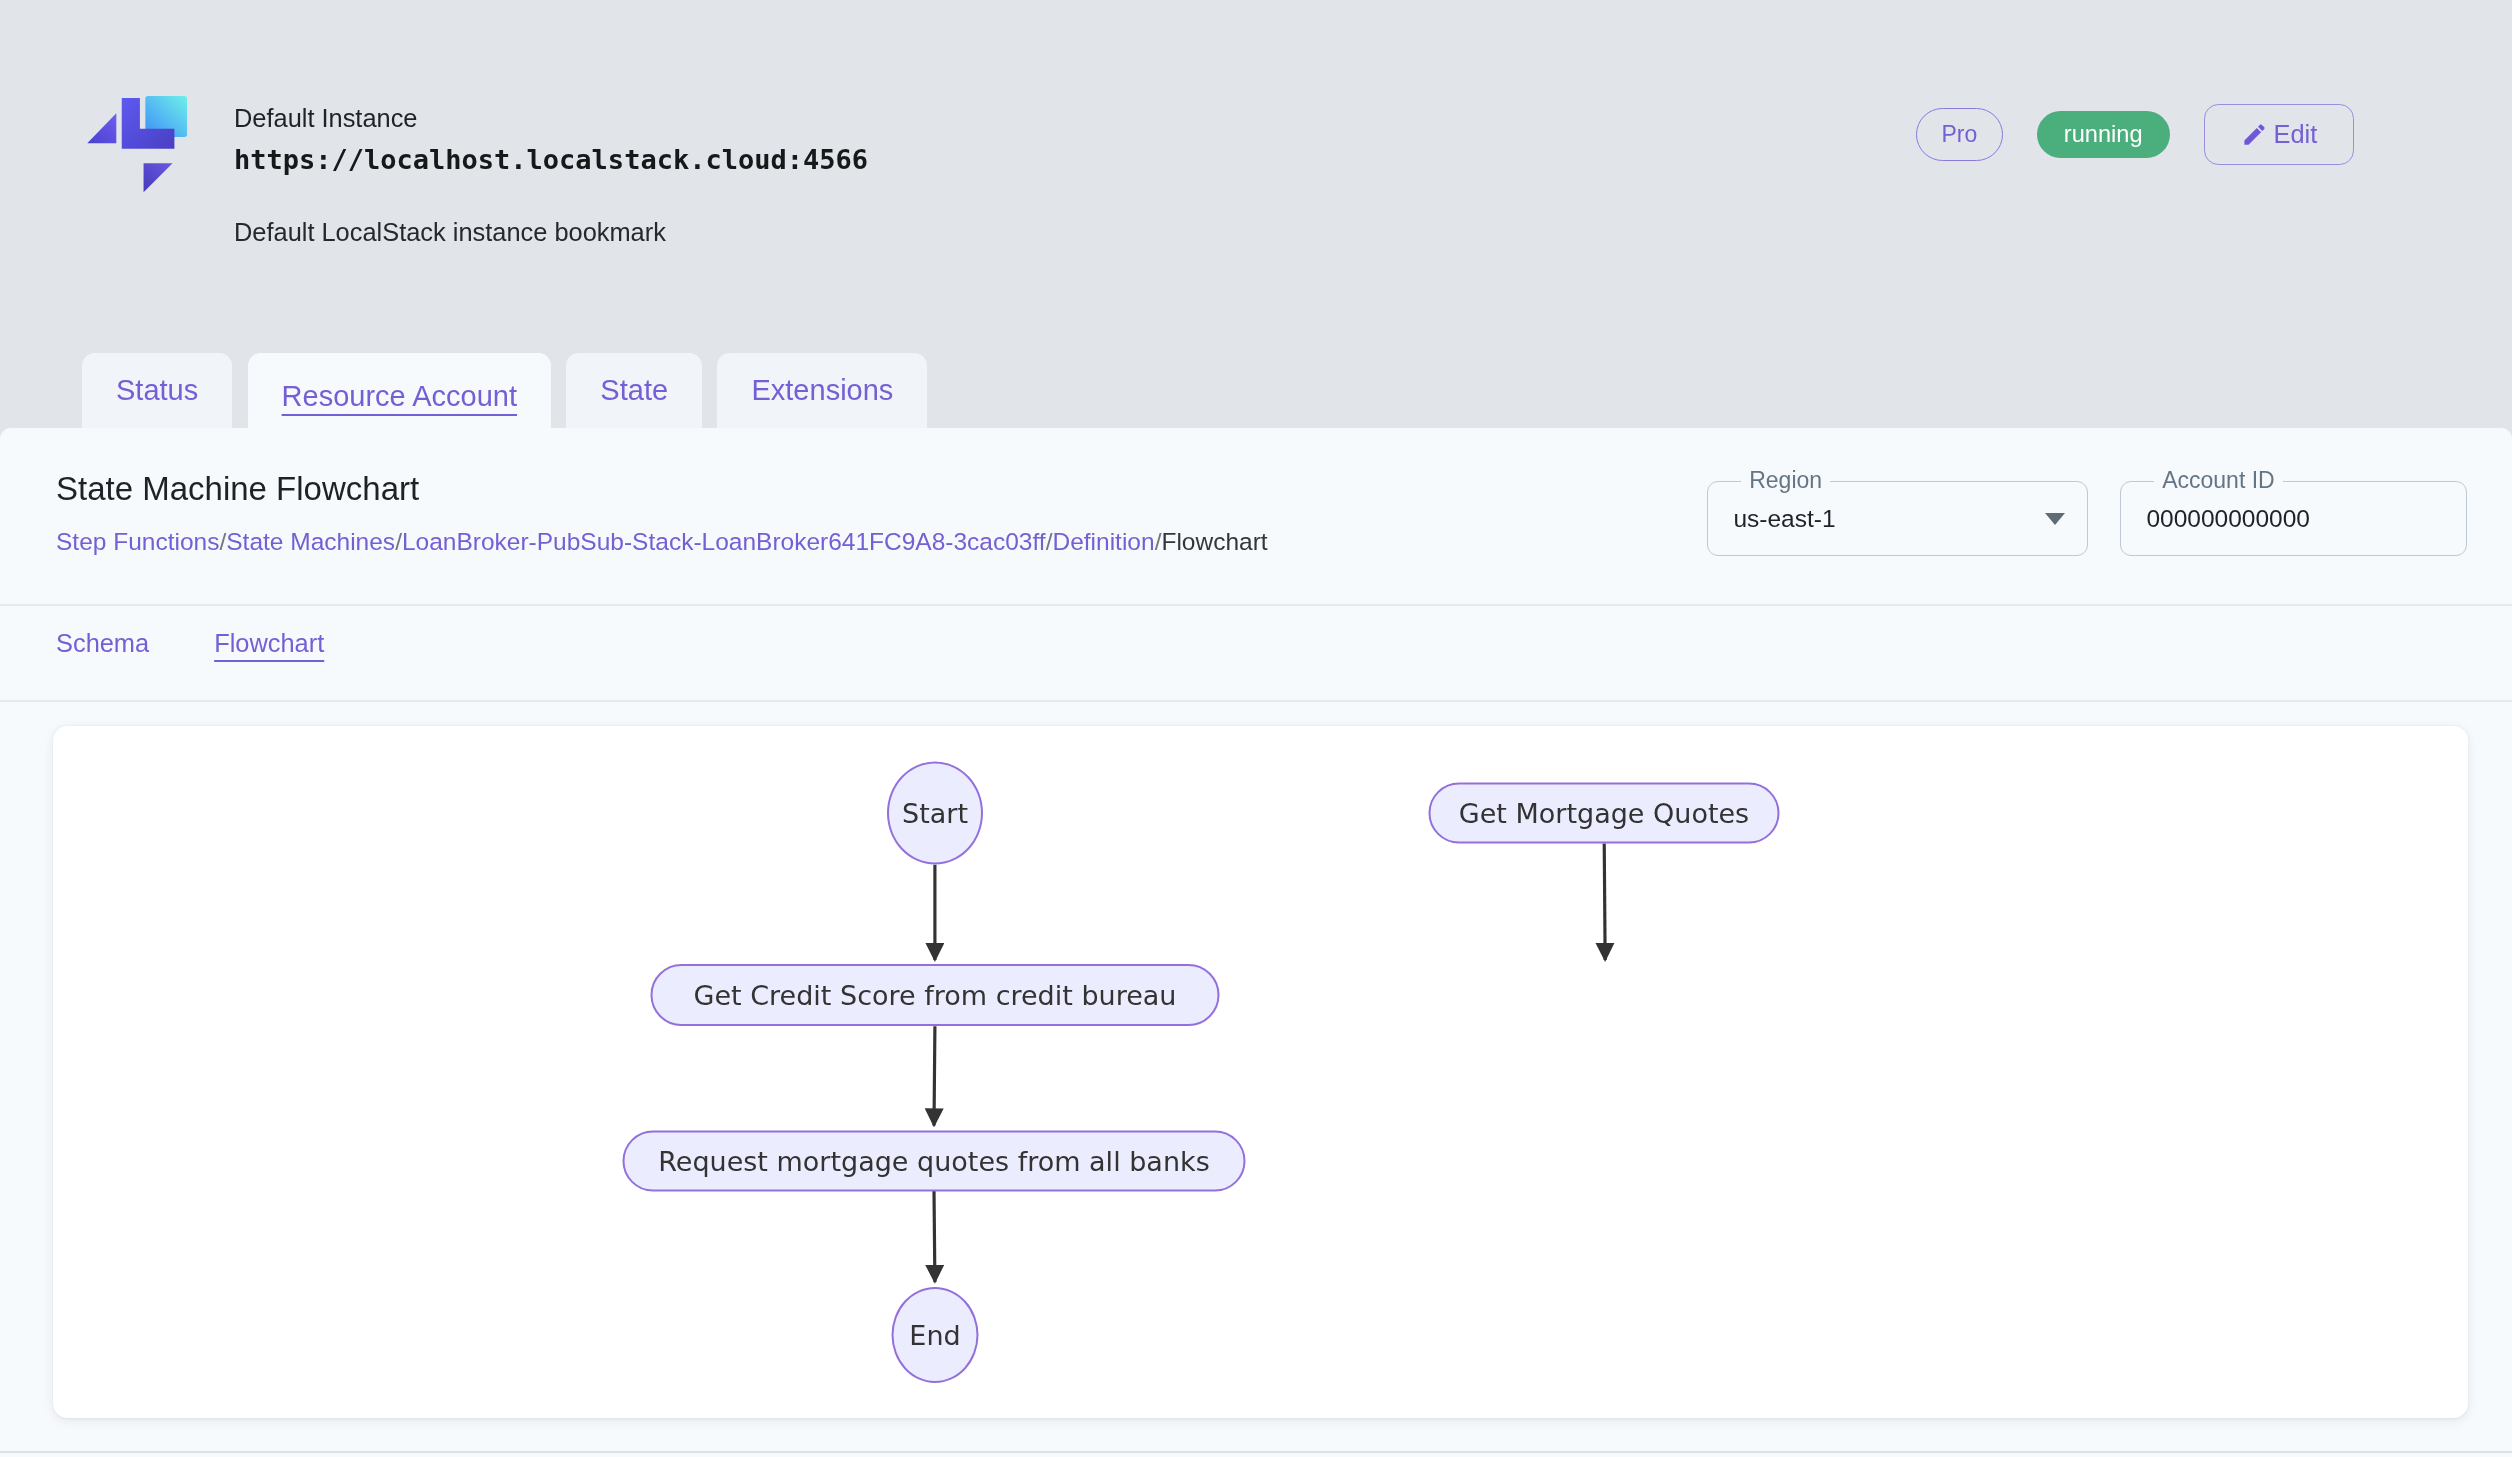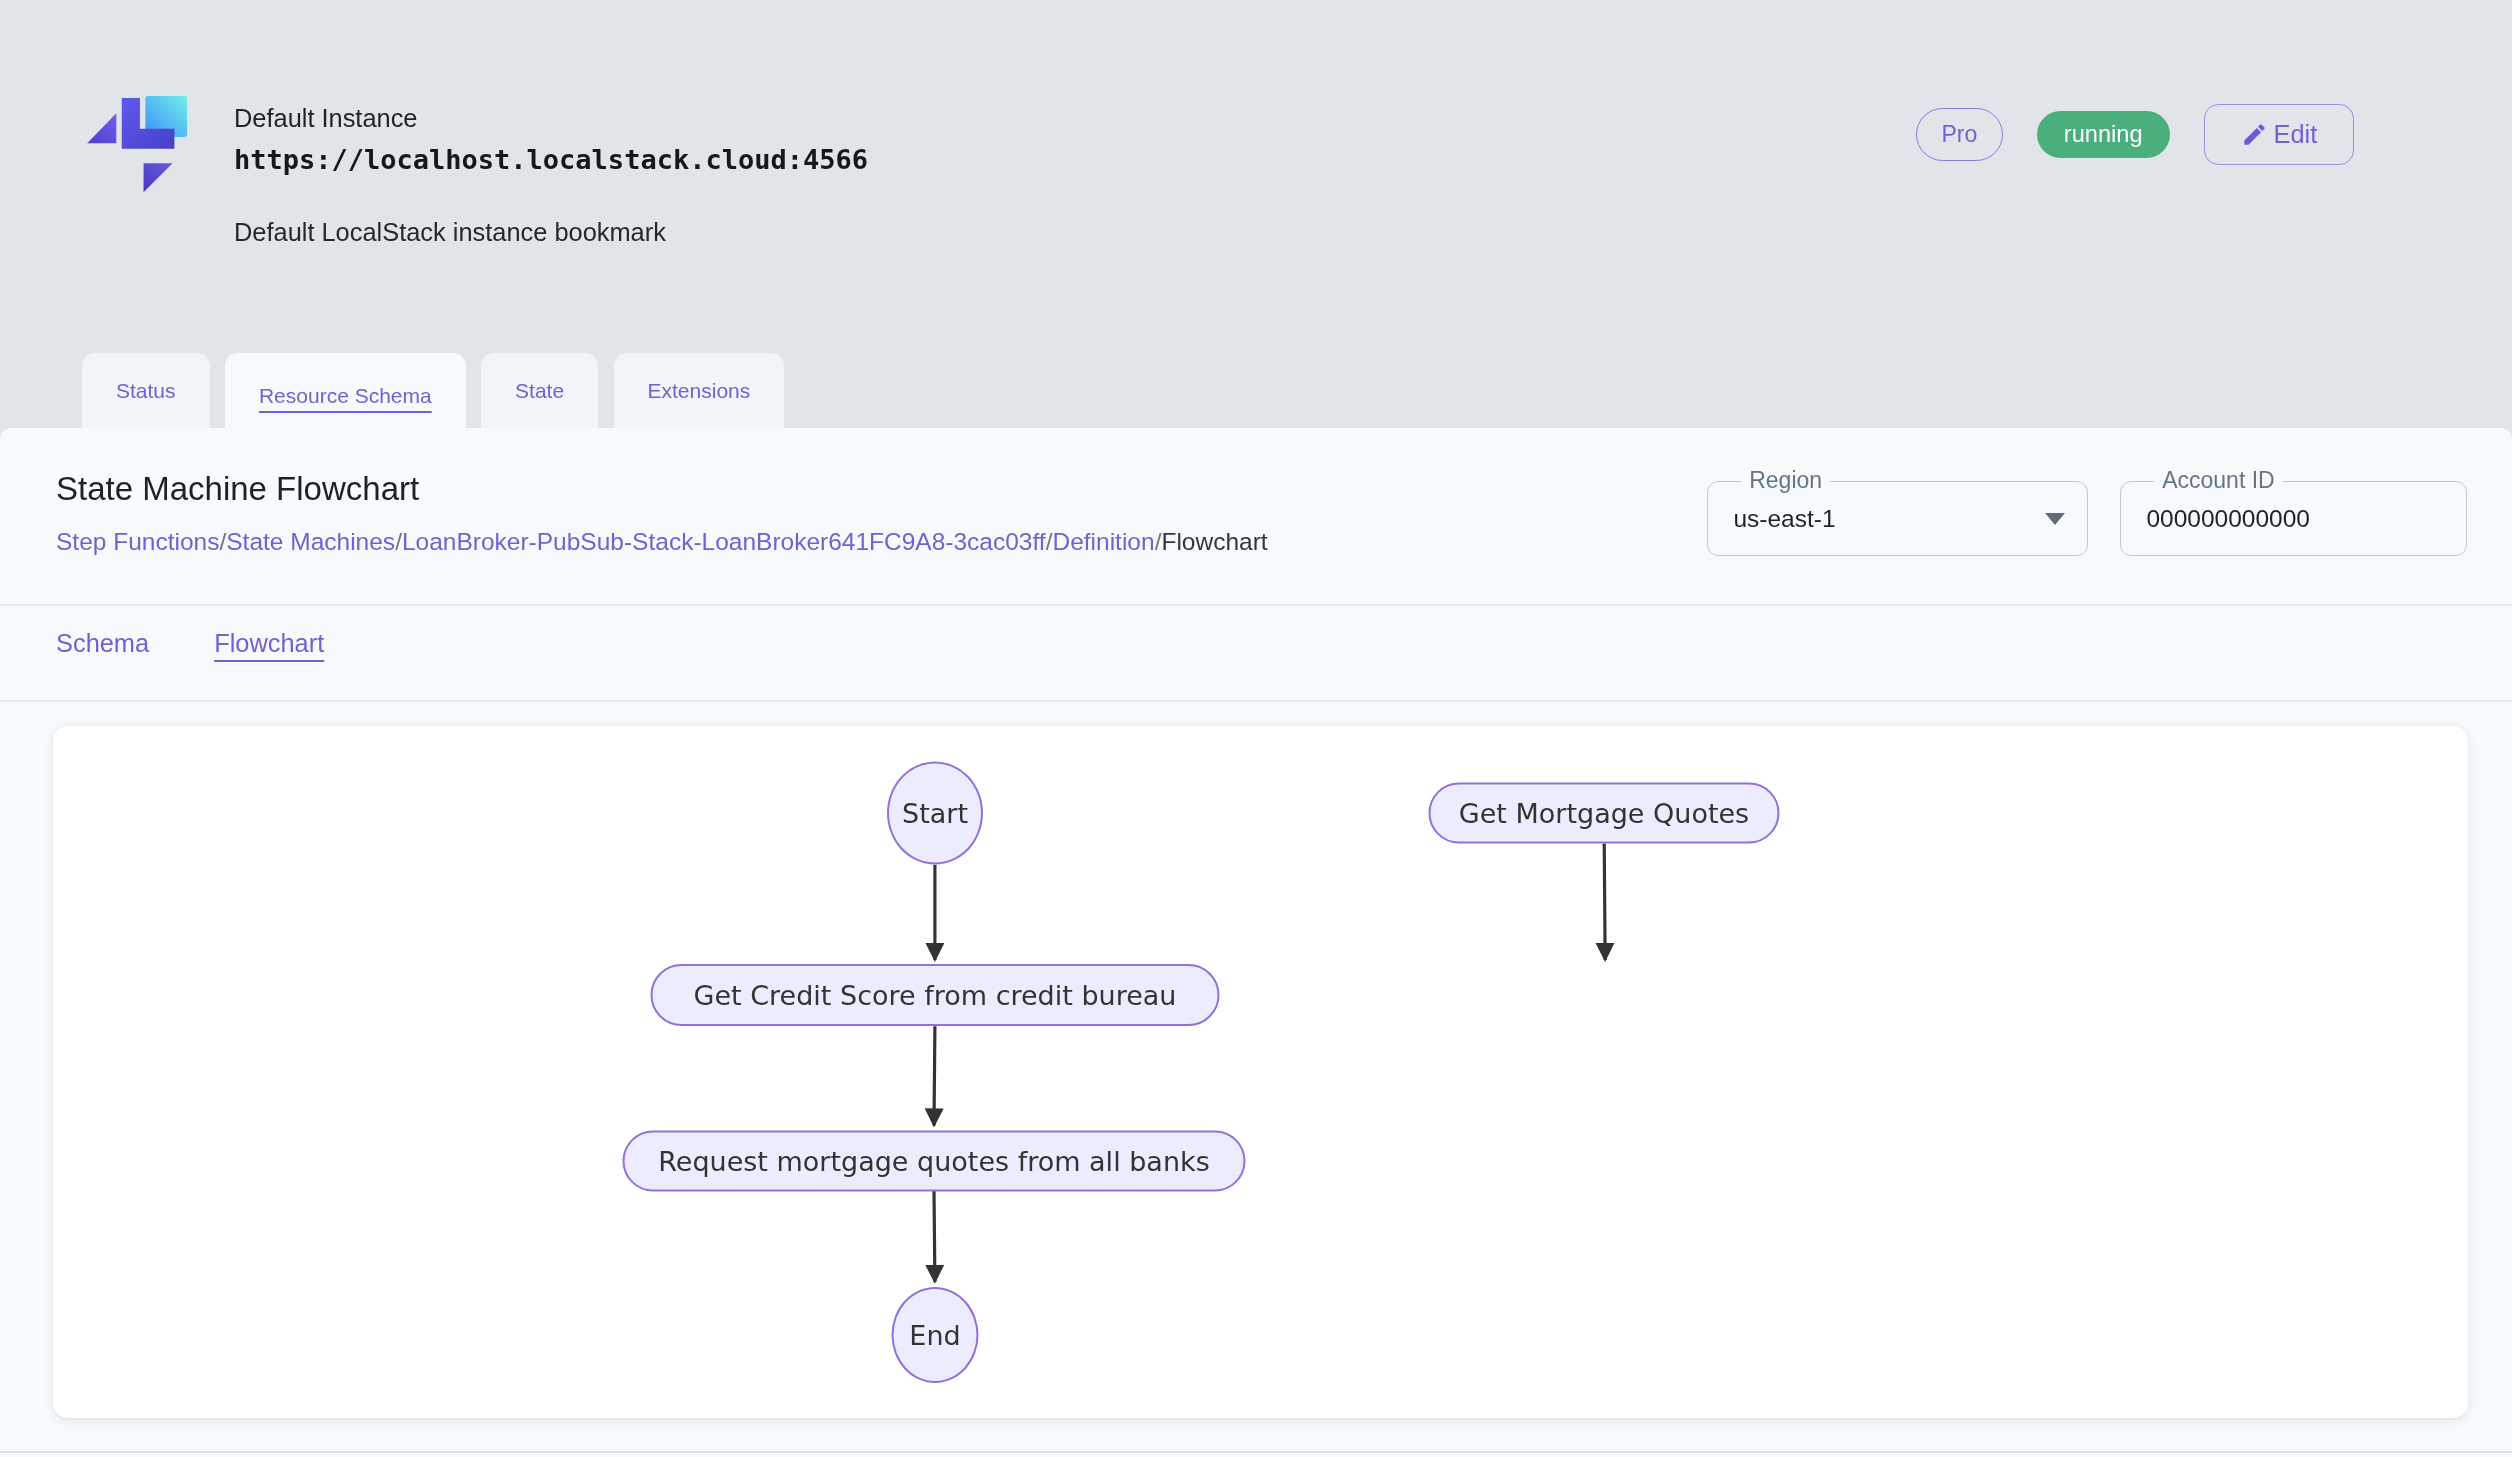--- a/index.html
+++ b/index.html
@@ -33,21 +33,21 @@
   .edit-btn {
     display:flex; align-items:center; gap:6px;
     border:1.8px solid #9c8be0; color:#7460d4; border-radius:14.5px;
     font-size:25.4px; padding:16.3px 36px; line-height:1; background:transparent; cursor:pointer;
   }
   .edit-btn svg { width:27px; height:27px; }
 
   
   .tab-bar { position:absolute; left:82px; top:353px; height:75px; display:flex; gap:15.4px; z-index:3; }
   .tab {
-    background:#f1f4f8; color:#7460d4; font-size:21px;
+    background:#f1f4f8; color:#7460d4; font-size:29px;
     border-radius:12.7px 12.7px 0 0; padding:0 34px; height:75px;
     display:flex; align-items:center; cursor:pointer; white-space:nowrap;text-align:center;
   }
   .tab.active { background:#f7fafc; height:86px; }
   .tab.active .tab-label { text-decoration:underline; text-decoration-thickness:2.3px; text-underline-offset:8.2px; }
 
   
   .panel {
     position:absolute; left:0; top:428px; width:2512px; height:1029px;
     background:#f7fafc; border-radius:11px 11px 0 0; z-index:2;
@@ -141,21 +141,21 @@
     </svg>
     <span>Edit</span>
   </button>
 </div>
 
 <div class="tab-bar">
     <div class="tab">
       <span class="tab-label">Status</span>
     </div>
     <div class="tab active">
-      <span class="tab-label">Resource Schema</span>
+      <span class="tab-label">Resource Account</span>
     </div>
     <div class="tab">
       <span class="tab-label">State</span>
     </div>
     <div class="tab">
       <span class="tab-label">Extensions</span>
     </div>
   </div>
 
 <div class="panel">

